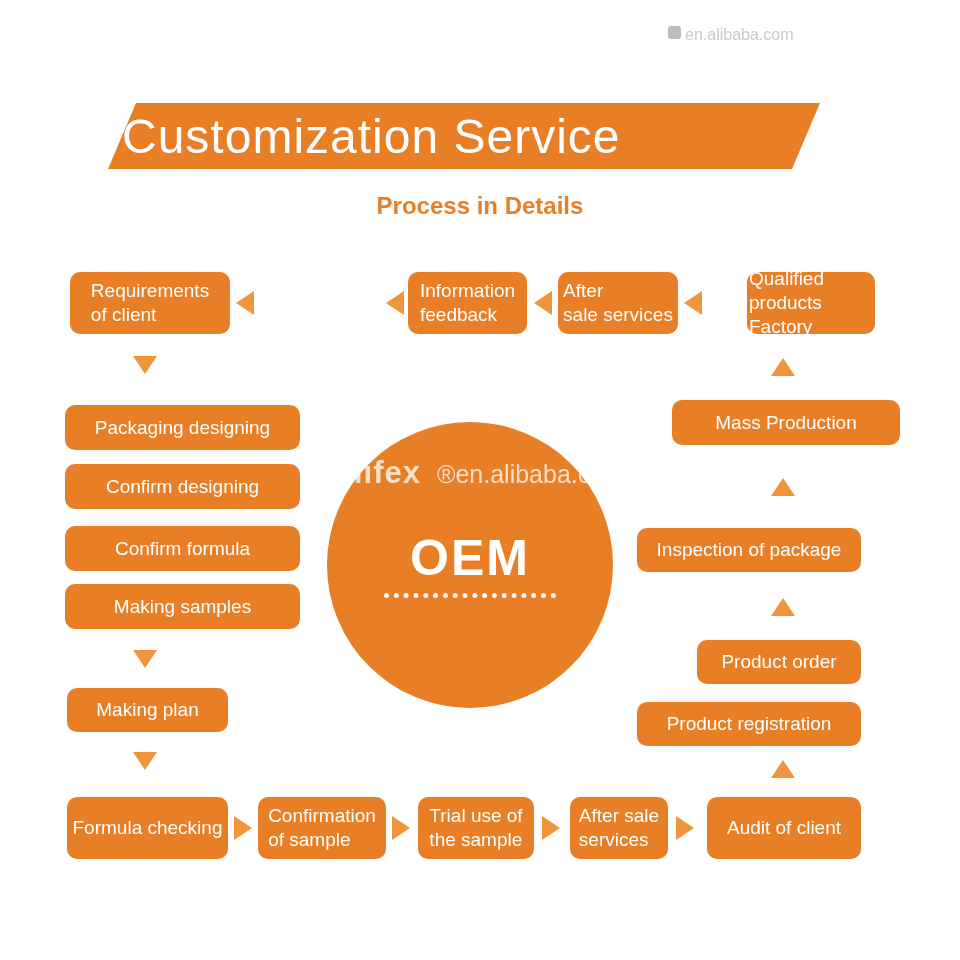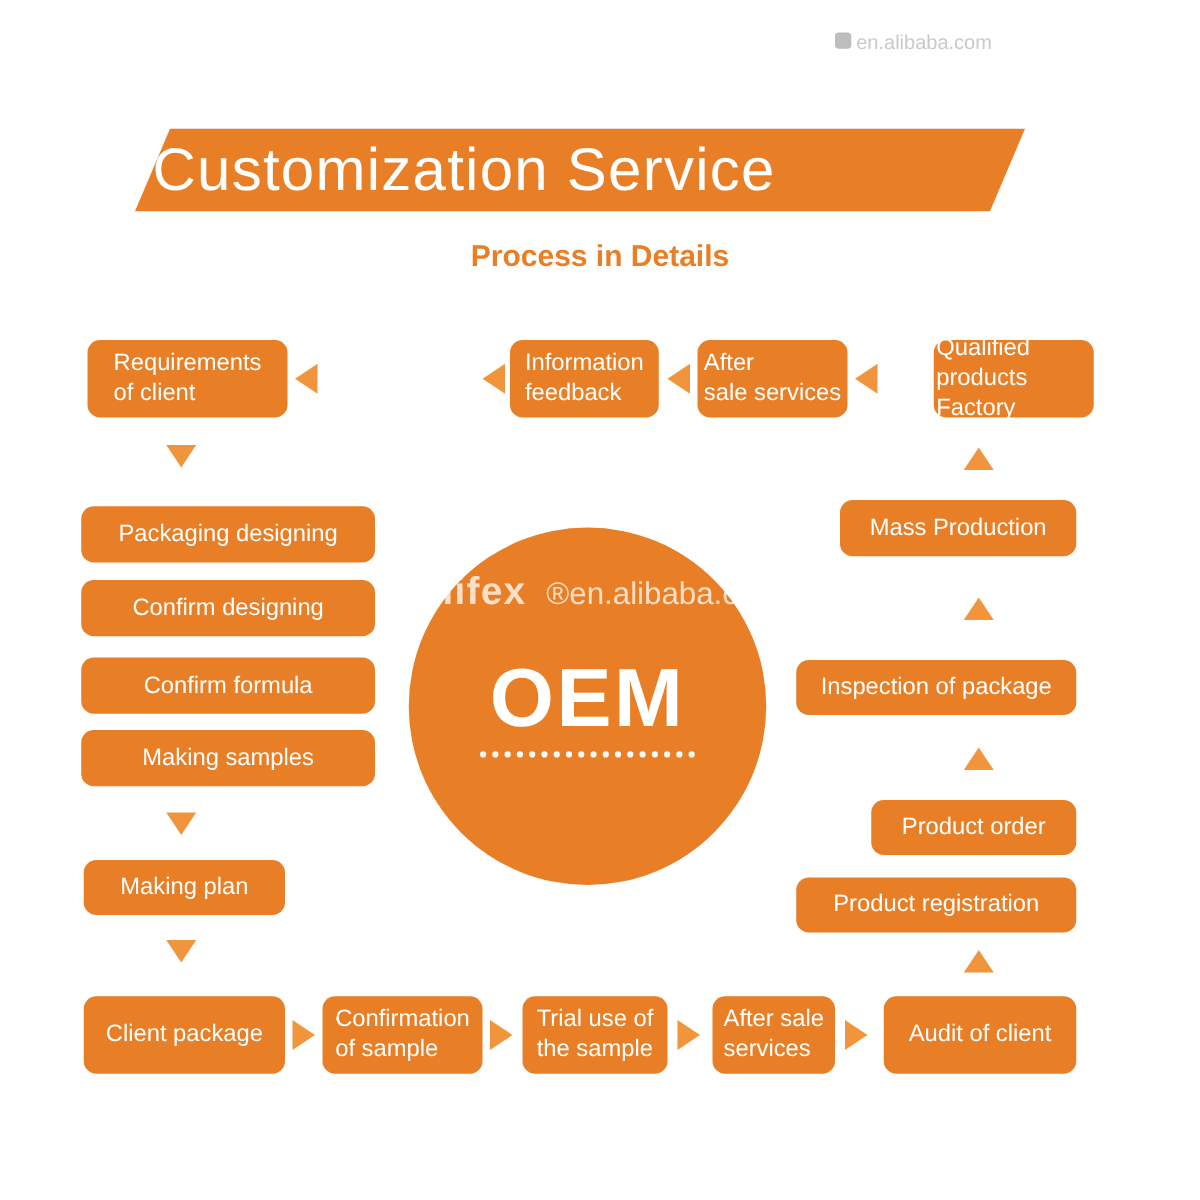--- a/index.html
+++ b/index.html
@@ -86,21 +86,21 @@
     border-radius:50%;
     background:var(--orange);
     display:flex;
     flex-direction:column;
     align-items:center;
     justify-content:center;
     gap:10px;
   }
   .circle-word{
     color:#ffffff;
-    font-size:66px;
+    font-size:50px;
     font-weight:bold;
     letter-spacing:2px;
     line-height:1;
   }
   .circle-divider{
     width:172px;
     border-top:5px dotted rgba(255,255,255,0.95);
   }
   
   .wm-center{
@@ -164,40 +164,40 @@
   <div class="box" style="left:65px;top:464px;width:235px;height:45px;">Confirm designing</div>
   <div class="box" style="left:65px;top:526px;width:235px;height:45px;">Confirm formula</div>
   <div class="box" style="left:65px;top:584px;width:235px;height:45px;">Making samples</div>
 
   <div class="arr arr-down" style="left:133px;top:650px;"></div>
 
   <div class="box" style="left:67px;top:688px;width:161px;height:44px;">Making plan</div>
 
   <div class="arr arr-down" style="left:133px;top:752px;"></div>
 
-  <div class="box" style="left:67px;top:797px;width:161px;height:62px;">Client package</div>
+  <div class="box" style="left:67px;top:797px;width:161px;height:62px;">Formula checking</div>
   <div class="arr arr-right" style="left:234px;top:816px;"></div>
   <div class="box" style="left:258px;top:797px;width:128px;height:62px;">Confirmation
 of sample</div>
   <div class="arr arr-right" style="left:392px;top:816px;"></div>
   <div class="box" style="left:418px;top:797px;width:116px;height:62px;">Trial use of
 the sample</div>
   <div class="arr arr-right" style="left:542px;top:816px;"></div>
   <div class="box" style="left:570px;top:797px;width:98px;height:62px;">After sale
 services</div>
   <div class="arr arr-right" style="left:676px;top:816px;"></div>
   <div class="box" style="left:707px;top:797px;width:154px;height:62px;">Audit of client</div>
 
   <div class="arr arr-up" style="left:771px;top:760px;"></div>
   <div class="box" style="left:637px;top:702px;width:224px;height:44px;">Product registration</div>
   <div class="box" style="left:697px;top:640px;width:164px;height:44px;">Product order</div>
   <div class="arr arr-up" style="left:771px;top:598px;"></div>
   <div class="box" style="left:637px;top:528px;width:224px;height:44px;">Inspection of package</div>
   <div class="arr arr-up" style="left:771px;top:478px;"></div>
-  <div class="box" style="left:672px;top:400px;width:189px;height:45px;">Mass Production</div>
+  <div class="box" style="left:672px;top:400px;width:228px;height:45px;">Mass Production</div>
   <div class="arr arr-up" style="left:771px;top:358px;"></div>
 
   <div class="circle">
     <div class="circle-word">OEM</div>
     <div class="circle-divider"></div>
   </div>
 
   <div class="wm-center">
     <span class="wm-brand">lifex</span>
     <span class="wm-domain">®en.alibaba.com</span>

